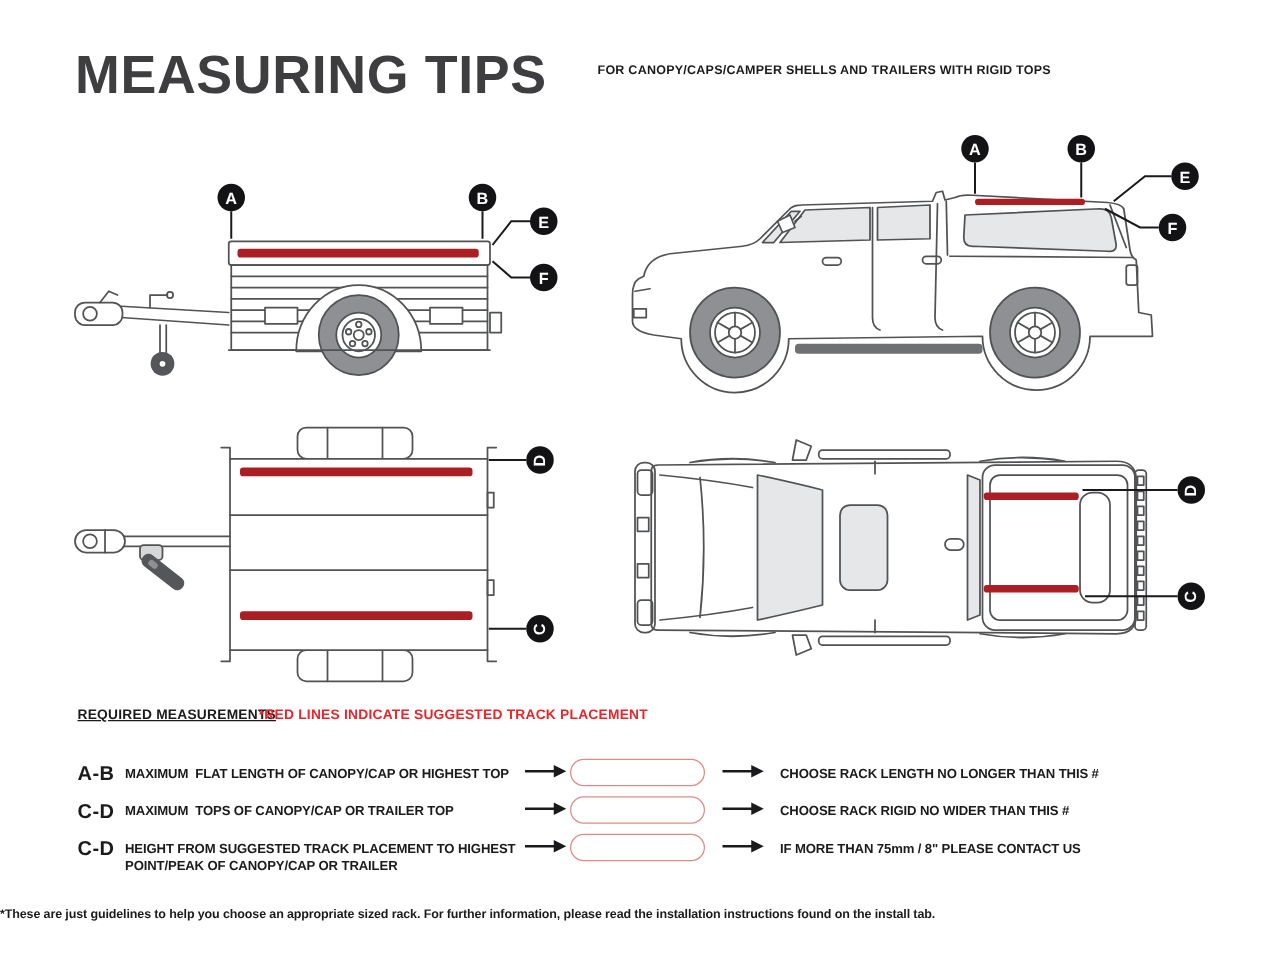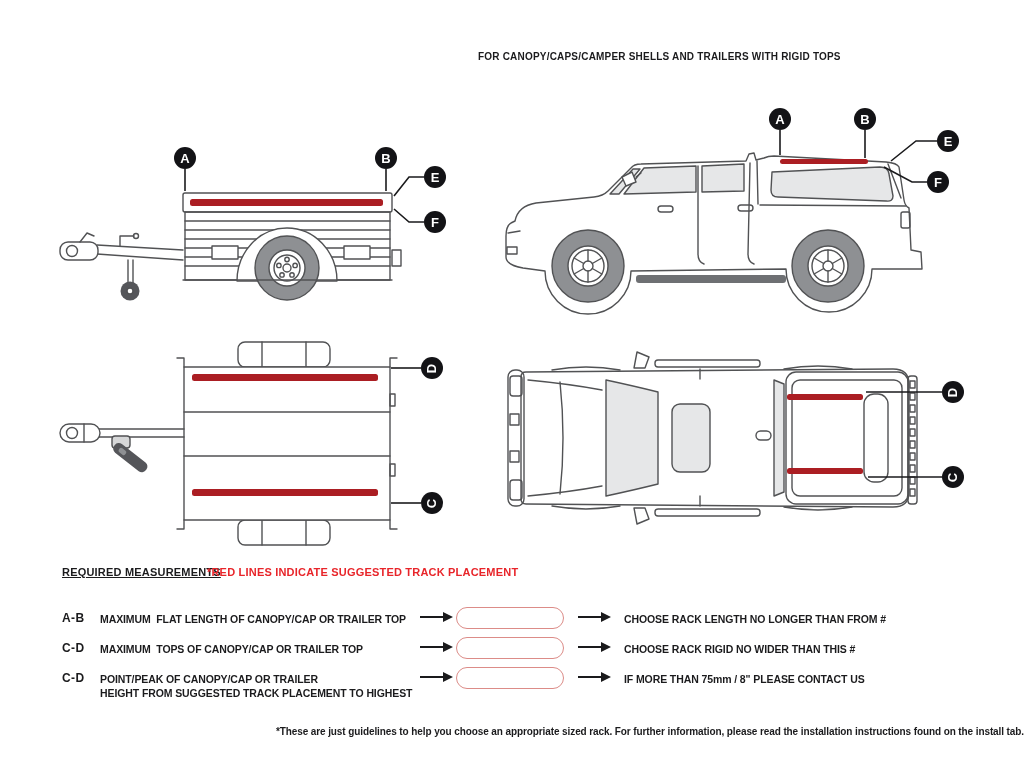--- a/index.html
+++ b/index.html
@@ -19,40 +19,41 @@
   .track-line{fill:var(--track-red,#ab1e23);stroke:none;}
   .leader{stroke:#1a1a1c;stroke-width:1.6;fill:none;}
   .badge{position:absolute;width:22px;height:22px;border-radius:50%;background:#131316;color:#fff;
          display:flex;align-items:center;justify-content:center;font-size:13px;font-weight:700;}
   .badge.rot span{display:inline-block;transform:rotate(-90deg);}
   .legend-item{position:absolute;top:566px;font-size:11px;font-weight:700;letter-spacing:.2px;white-space:pre;}
   .legend-required{left:62px;text-decoration:underline;}
   .legend-note{left:207px;color:var(--note-red,#e8252a);}
   .mrow{position:absolute;left:62px;width:950px;font-weight:700;}
   .row-1{top:611px;}.row-2{top:641px;}.row-3{top:671px;}
-  .mcode{position:absolute;left:0;top:0;font-size:12px;letter-spacing:.4px;}
+  .mcode{position:absolute;left:0;top:0;font-size:16px;letter-spacing:.4px;}
   .mdesc{position:absolute;left:38px;top:1px;font-size:10.5px;letter-spacing:-.1px;line-height:14px;}
   .mdesc div{white-space:pre;}
   .arrow{position:absolute;top:5px;width:24px;height:2.4px;background:#1a1a1c;}
   .arrow::after{content:"";position:absolute;left:23px;top:-4.3px;width:0;height:0;
                 border-left:10px solid #1a1a1c;border-top:5.5px solid transparent;border-bottom:5.5px solid transparent;}
   .arrow.a1{left:358px;}
   .arrow.a2{left:516px;}
   .pill{position:absolute;left:394px;top:-4px;width:106px;height:20px;border:1.6px solid var(--pill-border,#dc8c88);
         border-radius:12px;font-size:11px;line-height:20px;text-align:center;background:#fff;}
   .mres{position:absolute;left:562px;top:1px;font-size:10.5px;letter-spacing:-.1px;line-height:14px;}
   .mres div{white-space:pre;}
-  .footer-note{position:absolute;left:0;top:726px;width:1024px;text-align:right;
+  .footer-note{position:absolute;left:0;top:726px;width:1024px;text-align:left;
                font-size:10px;font-weight:700;letter-spacing:-.1px;}
 </style>
 </head>
 <body>
 
 <div class="page">
 
+  <div class="title">MEASURING TIPS</div>
   <div class="subtitle">FOR CANOPY/CAPS/CAMPER SHELLS AND TRAILERS WITH RIGID TOPS</div>
 
   <svg class="canvas" width="1024" height="560" viewBox="0 0 1024 560">
 
     <g class="art">
       <rect x="183" y="193" width="209" height="19" rx="2"></rect>
       <rect class="track-line" x="190" y="199" width="193" height="7" rx="2.5"></rect>
       <rect x="185" y="212" width="205" height="68"></rect>
       <line x1="185" y1="221" x2="390" y2="221"></line>
       <line x1="185" y1="230" x2="390" y2="230"></line>
@@ -265,28 +266,28 @@
   <div class="badge rot" style="left:942px;top:466px">
       <span>C</span>
     </div>
 
   <div class="legend-item legend-required">REQUIRED MEASUREMENTS</div>
   <div class="legend-item legend-note">*RED LINES INDICATE SUGGESTED TRACK PLACEMENT</div>
 
   <div class="mrow row-1">
     <div class="mcode">A-B</div>
     <div class="mdesc">
-      <div>MAXIMUM  FLAT LENGTH OF CANOPY/CAP OR TRAILER TOP</div>
+      <div>MAXIMUM  FLAT LENGTH OF CANOPY/CAP OR HIGHEST TOP</div>
       <div></div>
     </div>
     <div class="arrow a1"></div>
     <div class="pill"></div>
     <div class="arrow a2"></div>
     <div class="mres">
-      <div>CHOOSE RACK LENGTH NO LONGER THAN FROM #</div>
+      <div>CHOOSE RACK LENGTH NO LONGER THAN THIS #</div>
       <div></div>
     </div>
   </div>
 
   <div class="mrow row-2">
     <div class="mcode">C-D</div>
     <div class="mdesc">
       <div>MAXIMUM  TOPS OF CANOPY/CAP OR TRAILER TOP</div>
       <div></div>
     </div>
@@ -295,22 +296,22 @@
     <div class="arrow a2"></div>
     <div class="mres">
       <div>CHOOSE RACK RIGID NO WIDER THAN THIS #</div>
       <div></div>
     </div>
   </div>
 
   <div class="mrow row-3">
     <div class="mcode">C-D</div>
     <div class="mdesc">
+      <div>HEIGHT FROM SUGGESTED TRACK PLACEMENT TO HIGHEST</div>
       <div>POINT/PEAK OF CANOPY/CAP OR TRAILER</div>
-      <div>HEIGHT FROM SUGGESTED TRACK PLACEMENT TO HIGHEST</div>
     </div>
     <div class="arrow a1"></div>
     <div class="pill"></div>
     <div class="arrow a2"></div>
     <div class="mres">
       <div>IF MORE THAN 75mm / 8" PLEASE CONTACT US</div>
     </div>
   </div>
 
   <div class="footer-note">*These are just guidelines to help you choose an appropriate sized rack. For further information, please read the installation instructions found on the install tab.</div>

